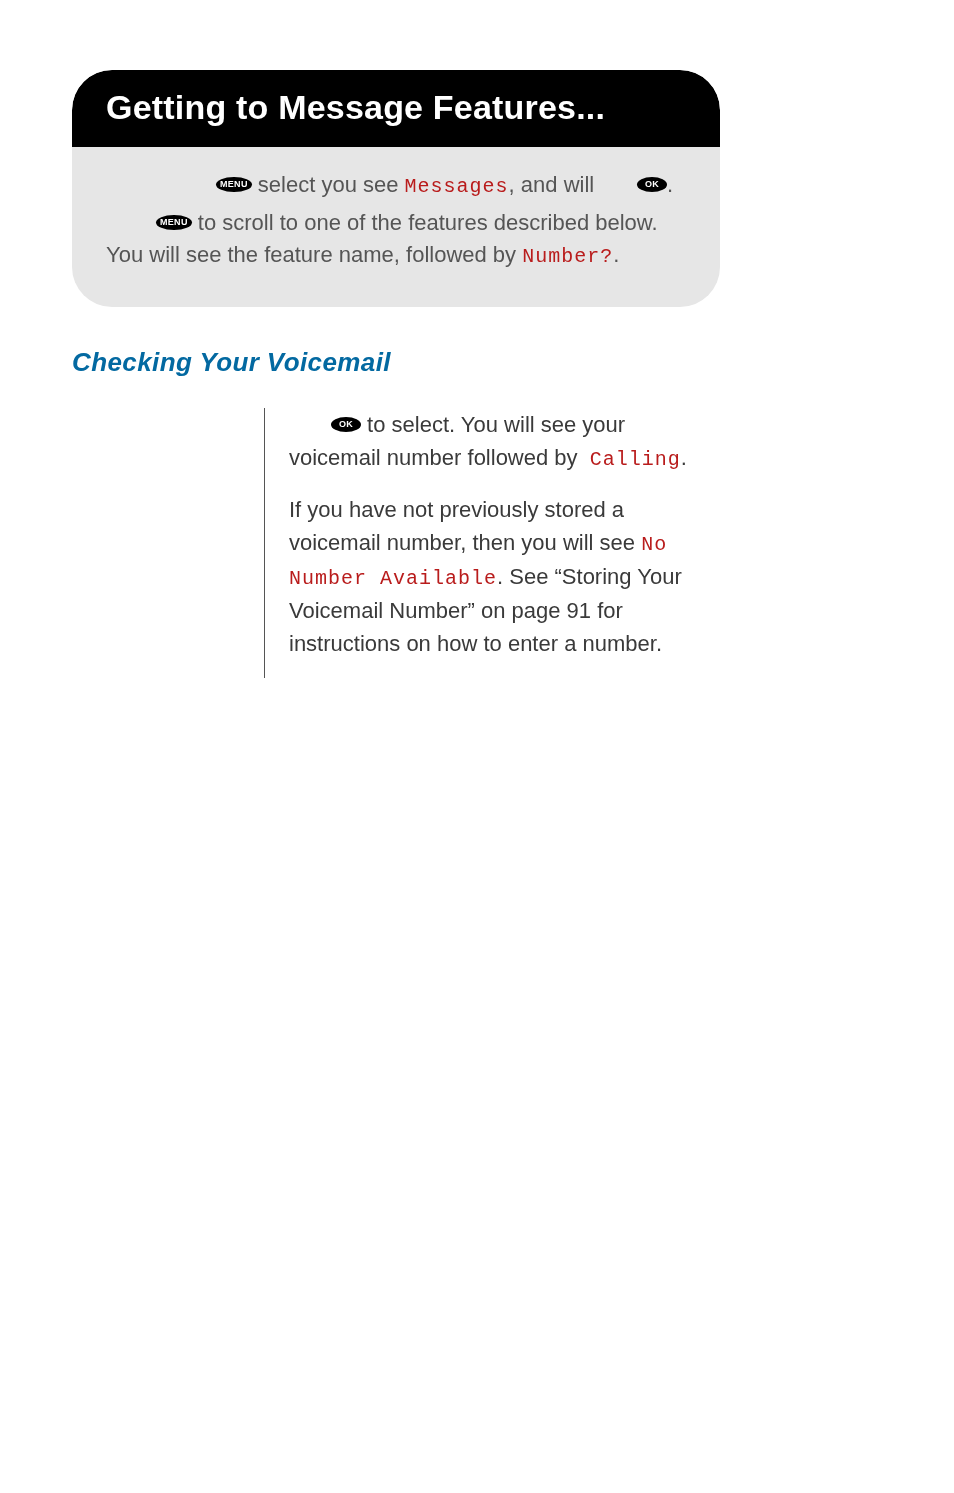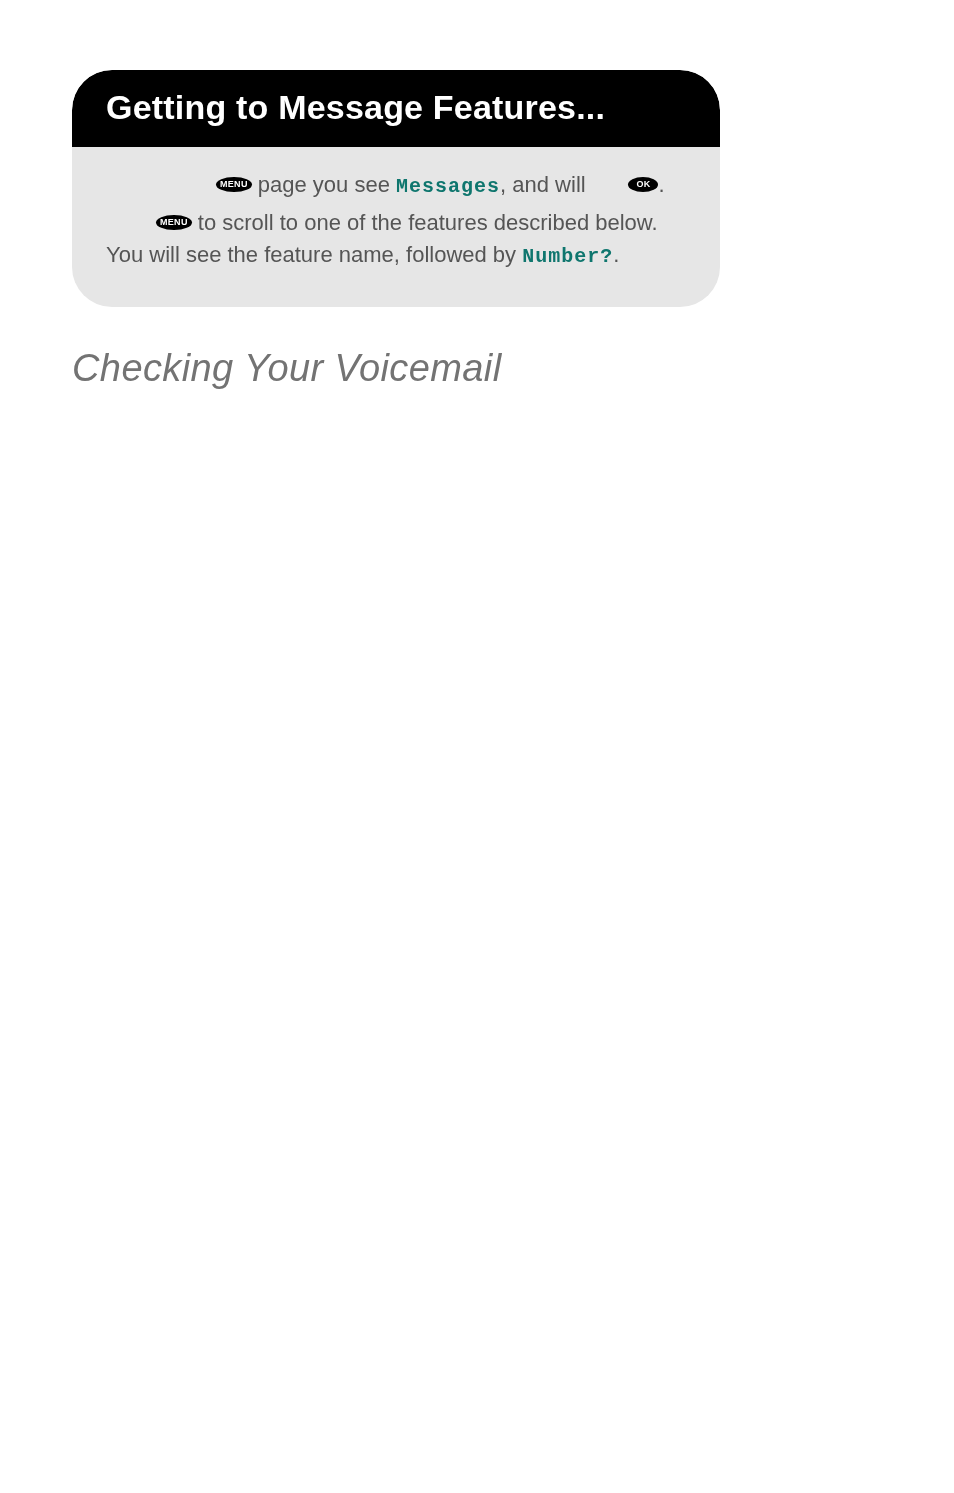--- a/index.html
+++ b/index.html
@@ -58,29 +58,28 @@
     padding: 3px 4px;
     min-width: 22px;
     letter-spacing: 0.3px;
     position: relative;
     top: -2px;
   }
   .mono {
     font-family: "Courier New", Courier, monospace;
     font-size: 20px;
     letter-spacing: 1px;
-    color: #0f766e;
-    font-weight: bold;
+    color: #b91c1c;
   }
   h1.section-title {
-    font-size: 38px;
-    font-weight: 400;
+    font-size: 26px;
+    font-weight: 700;
     font-style: italic;
     margin: 40px 0 30px 0;
-    color: #737373;
+    color: #0369a1;
     letter-spacing: 0.4px;
   }
   .two-col {
     display: flex;
   }
   .left-col {
     width: 192px;
     flex-shrink: 0;
     border-right: 1px solid #555;
   }
@@ -112,28 +111,34 @@
 </head>
 <body>
 
 <div class="page">
   <div class="heading-block">
     <div class="heading-bar">
       <h2>Getting to Message Features...</h2>
     </div>
     <div class="heading-body">
       <p>
-        <span class="ind-heading"></span><span class="oval">MENU</span><span> page you see </span><span class="mono">Messages</span><span>, and will </span>&nbsp;&nbsp;&nbsp;&nbsp;&nbsp;&nbsp;<span class="oval">OK</span><span>.</span>
+        <span class="ind-heading"></span><span class="oval">MENU</span><span> select you see </span><span class="mono">Messages</span><span>, and will </span>&nbsp;&nbsp;&nbsp;&nbsp;&nbsp;&nbsp;<span class="oval">OK</span><span>.</span>
       </p>
       <p>
         <span class="ind-heading2"></span><span class="oval">MENU</span><span> to scroll to one of the features described below. You will see the feature name, followed by </span><span class="mono">Number?</span><span>.</span>
       </p>
     </div>
   </div>
 
   <h1 class="section-title">Checking Your Voicemail</h1>
 
   <div class="two-col">
     <div class="left-col"></div>
     <div class="right-col">
+      <p>
+        <span style="display:inline-block;width:42px"></span><span class="oval">OK</span><span> to select. You will see your voicemail number followed by </span>&nbsp;<span class="mono">Calling</span><span>.</span>
+      </p>
+      <p>
+        <span>If you have not previously stored a voicemail number, then you will see </span><span class="mono">No Number Available</span><span>. See “Storing Your Voicemail Number” on page 91 for instructions on how to enter a number.</span>
+      </p>
     </div>
   </div>
 </div>
 
 </body></html>

